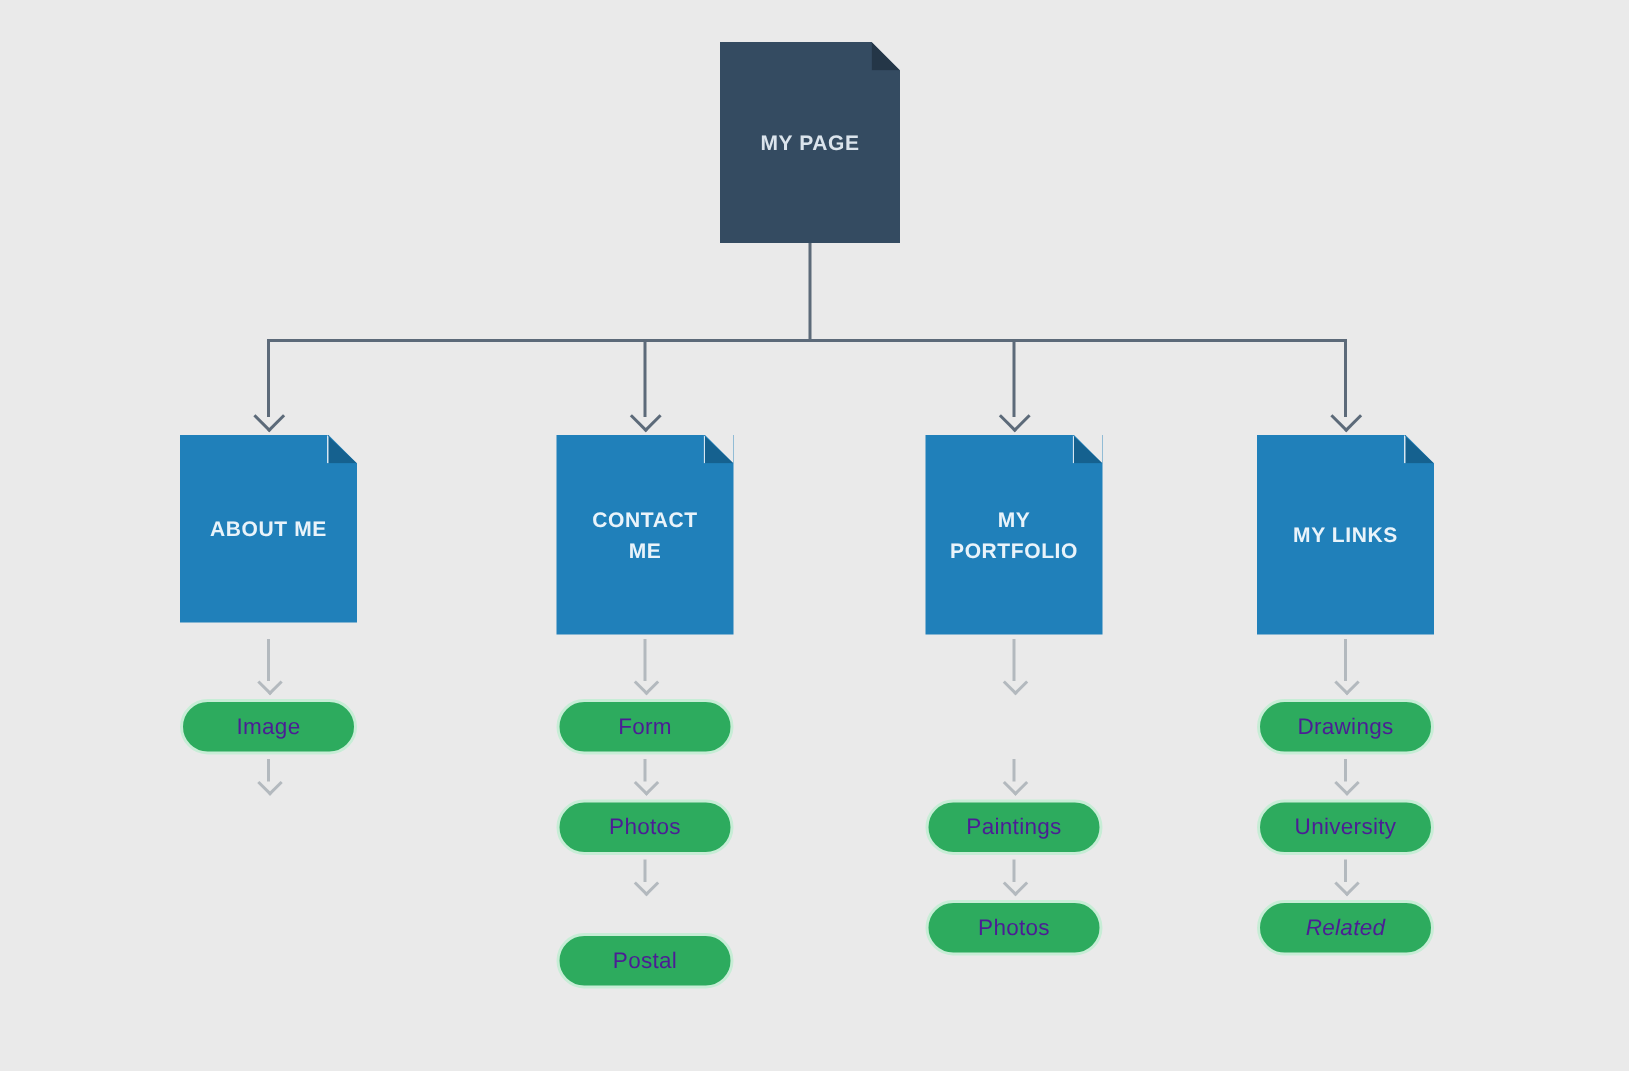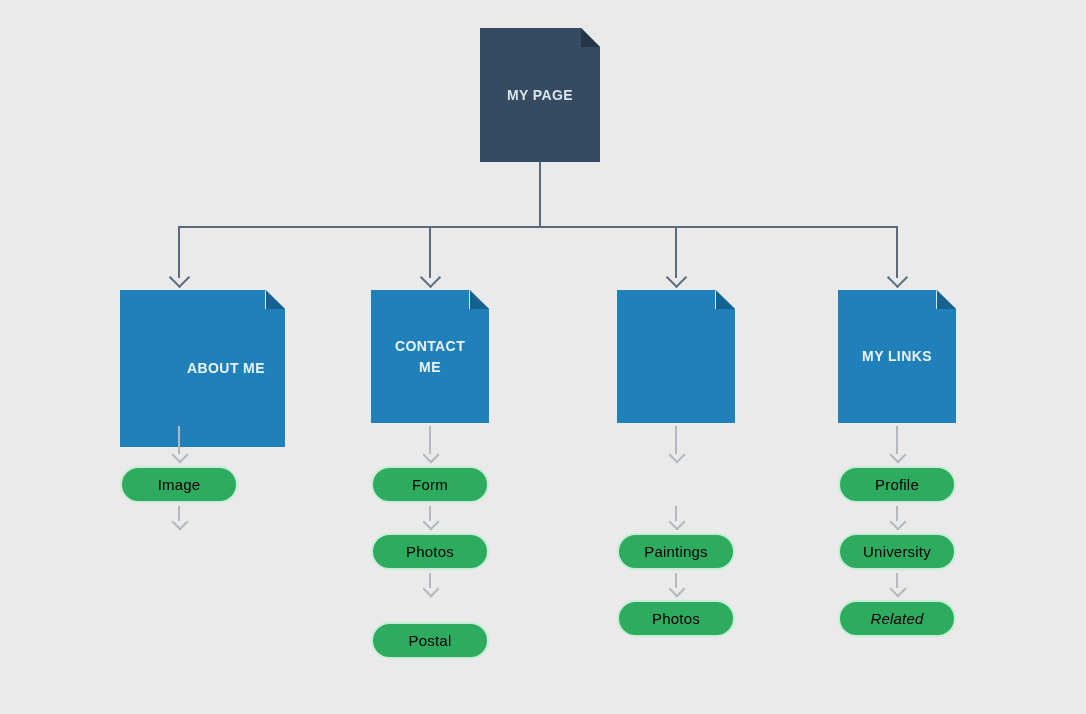--- a/index.html
+++ b/index.html
@@ -21,21 +21,21 @@
   .corner { position:absolute; top:0; right:0; width:19px; height:19px; }
   .notch { clip-path:polygon(0 0, 100% 0, 100% 100%); background:#eaeaea; }
   .fold  { clip-path:polygon(0 0, 100% 100%, 0 100%); }
   .page.root  .fold { background:#243647; }
   .page.child .fold { background:#15618f; border-left:1px solid #d6e6f2; }
   
   .pill {
     position:absolute; width:118px; height:37px; box-sizing:border-box;
     background:#2dab5e; border:2px solid #c7edd6; border-radius:19px;
     display:flex; align-items:center; justify-content:center;
-    font-size:15px; color:#000000; letter-spacing:0.2px;
+    font-size:15px; color:#4c1d95; letter-spacing:0.2px;
   }
   
   .stem { position:absolute; width:2px; }
   .hline { position:absolute; height:2px; }
   .dark  { background:#5c6a79; }
   .light { background:#b3b9be; }
   .chev  { position:absolute; transform:rotate(45deg); border-style:solid; border-width:0 2px 2px 0; background:transparent; }
   .chev.c-dark  { width:13px; height:13px; border-color:#5c6a79; }
   .chev.c-light { width:10px; height:10px; border-color:#b3b9be; }
 </style>
@@ -54,21 +54,21 @@
   <div class="hline dark" style="left:178px; top:226px; width:720px;"></div>
   <div class="stem dark" style="left:178px; top:226px; height:52px;"></div>
   <div class="stem dark" style="left:429px; top:226px; height:52px;"></div>
   <div class="stem dark" style="left:675px; top:226px; height:52px;"></div>
   <div class="stem dark" style="left:896px; top:226px; height:52px;"></div>
   <span class="chev c-dark" style="left:172px; top:270px;"></span>
   <span class="chev c-dark" style="left:423px; top:270px;"></span>
   <span class="chev c-dark" style="left:669px; top:270px;"></span>
   <span class="chev c-dark" style="left:890px; top:270px;"></span>
 
-  <div class="page child" style="left:120px; top:290px; width:118px; height:157px;padding-left:47px;">
+  <div class="page child" style="left:120px; top:290px; width:118px; height:125px;">
     <span class="page-label">ABOUT ME</span>
     <span class="corner notch"></span>
     <span class="corner fold"></span>
   </div>
   <div class="stem light" style="left:178px; top:426px; height:28px;"></div>
   <span class="chev c-light" style="left:174px; top:449px;"></span>
   <div class="pill" style="left:120px; top:466px;">Image</div>
   <div class="stem light" style="left:178px; top:506px; height:15px;"></div>
   <span class="chev c-light" style="left:174px; top:516px;"></span>
 
@@ -81,40 +81,41 @@
   <span class="chev c-light" style="left:425px; top:449px;"></span>
   <div class="pill" style="left:371px; top:466px;">Form</div>
   <div class="stem light" style="left:429px; top:506px; height:15px;"></div>
   <span class="chev c-light" style="left:425px; top:516px;"></span>
   <div class="pill" style="left:371px; top:533px;">Photos</div>
   <div class="stem light" style="left:429px; top:573px; height:15px;"></div>
   <span class="chev c-light" style="left:425px; top:583px;"></span>
   <div class="pill" style="left:371px; top:622px;">Postal</div>
 
   <div class="page child" style="left:617px; top:290px; width:118px; height:133px;">
+    <span class="page-label">MY PORTFOLIO</span>
     <span class="corner notch"></span>
     <span class="corner fold"></span>
   </div>
   <div class="stem light" style="left:675px; top:426px; height:28px;"></div>
   <span class="chev c-light" style="left:671px; top:449px;"></span>
   <div class="stem light" style="left:675px; top:506px; height:15px;"></div>
   <span class="chev c-light" style="left:671px; top:516px;"></span>
   <div class="pill" style="left:617px; top:533px;">Paintings</div>
   <div class="stem light" style="left:675px; top:573px; height:15px;"></div>
   <span class="chev c-light" style="left:671px; top:583px;"></span>
   <div class="pill" style="left:617px; top:600px;">Photos</div>
 
   <div class="page child" style="left:838px; top:290px; width:118px; height:133px;">
     <span class="page-label">MY LINKS</span>
     <span class="corner notch"></span>
     <span class="corner fold"></span>
   </div>
   <div class="stem light" style="left:896px; top:426px; height:28px;"></div>
   <span class="chev c-light" style="left:892px; top:449px;"></span>
-  <div class="pill" style="left:838px; top:466px;">Profile</div>
+  <div class="pill" style="left:838px; top:466px;">Drawings</div>
   <div class="stem light" style="left:896px; top:506px; height:15px;"></div>
   <span class="chev c-light" style="left:892px; top:516px;"></span>
   <div class="pill" style="left:838px; top:533px;">University</div>
   <div class="stem light" style="left:896px; top:573px; height:15px;"></div>
   <span class="chev c-light" style="left:892px; top:583px;"></span>
   <div class="pill" style="left:838px; top:600px;font-style:italic;">Related</div>
 
 </div>
 
 </body></html>

